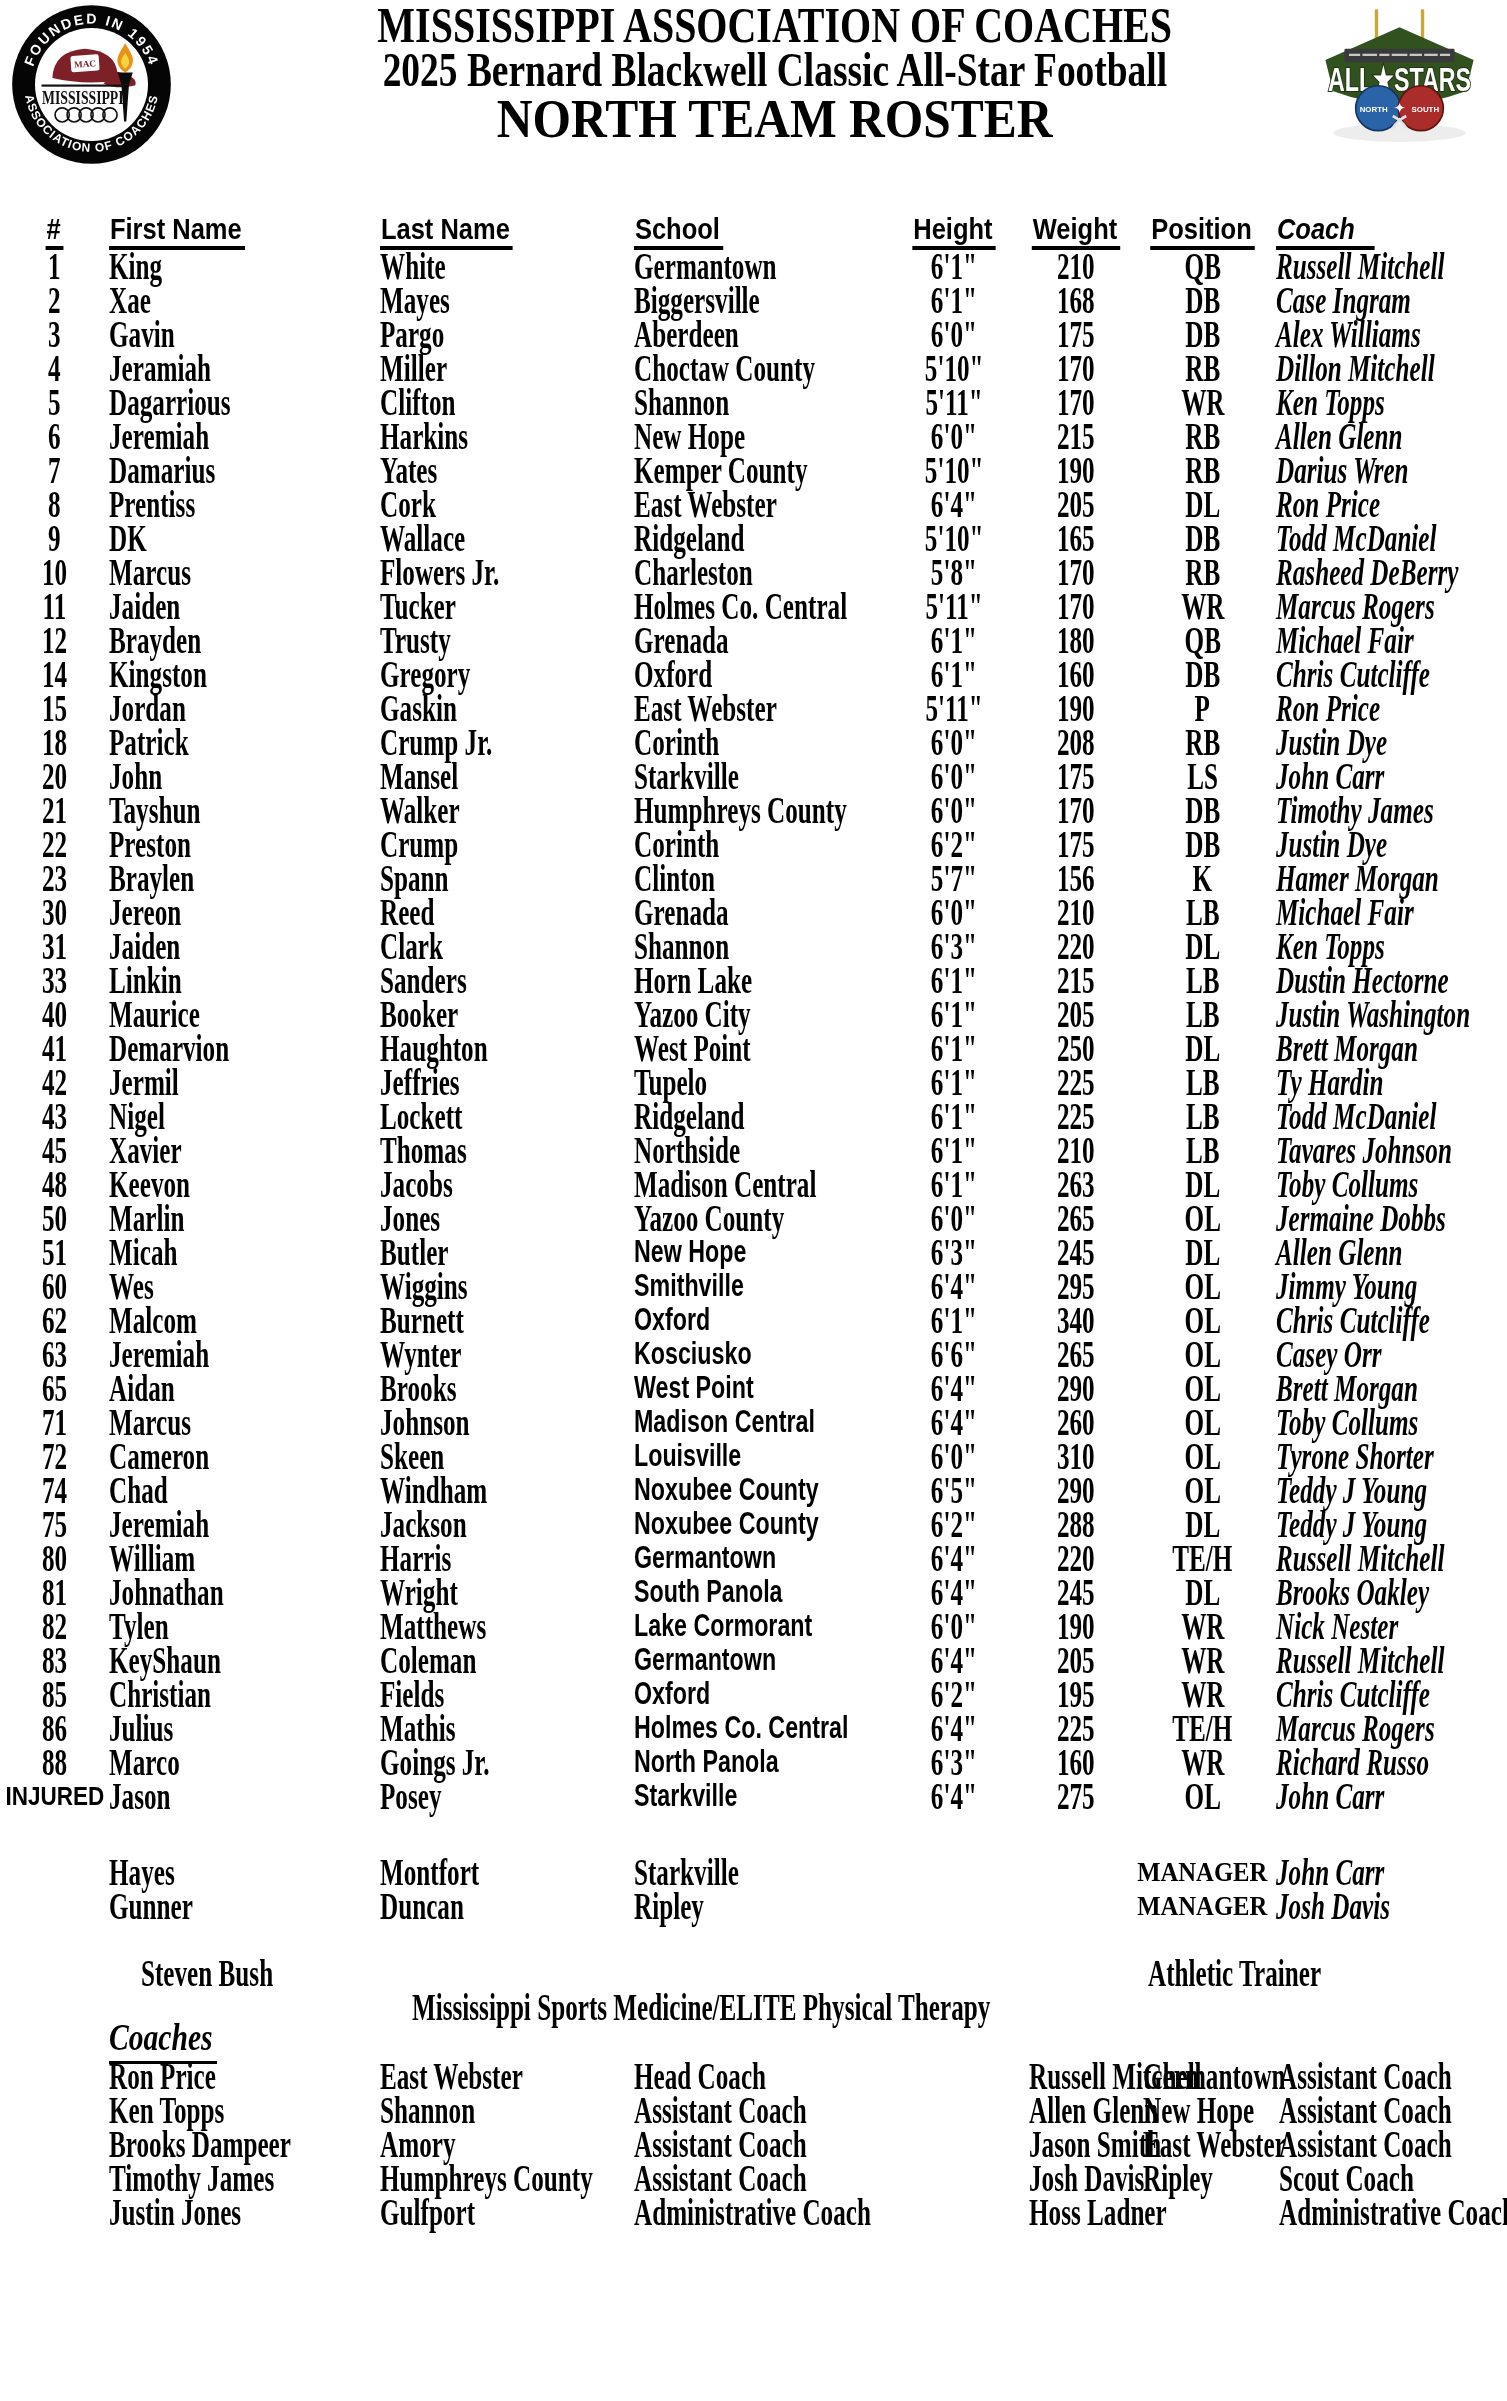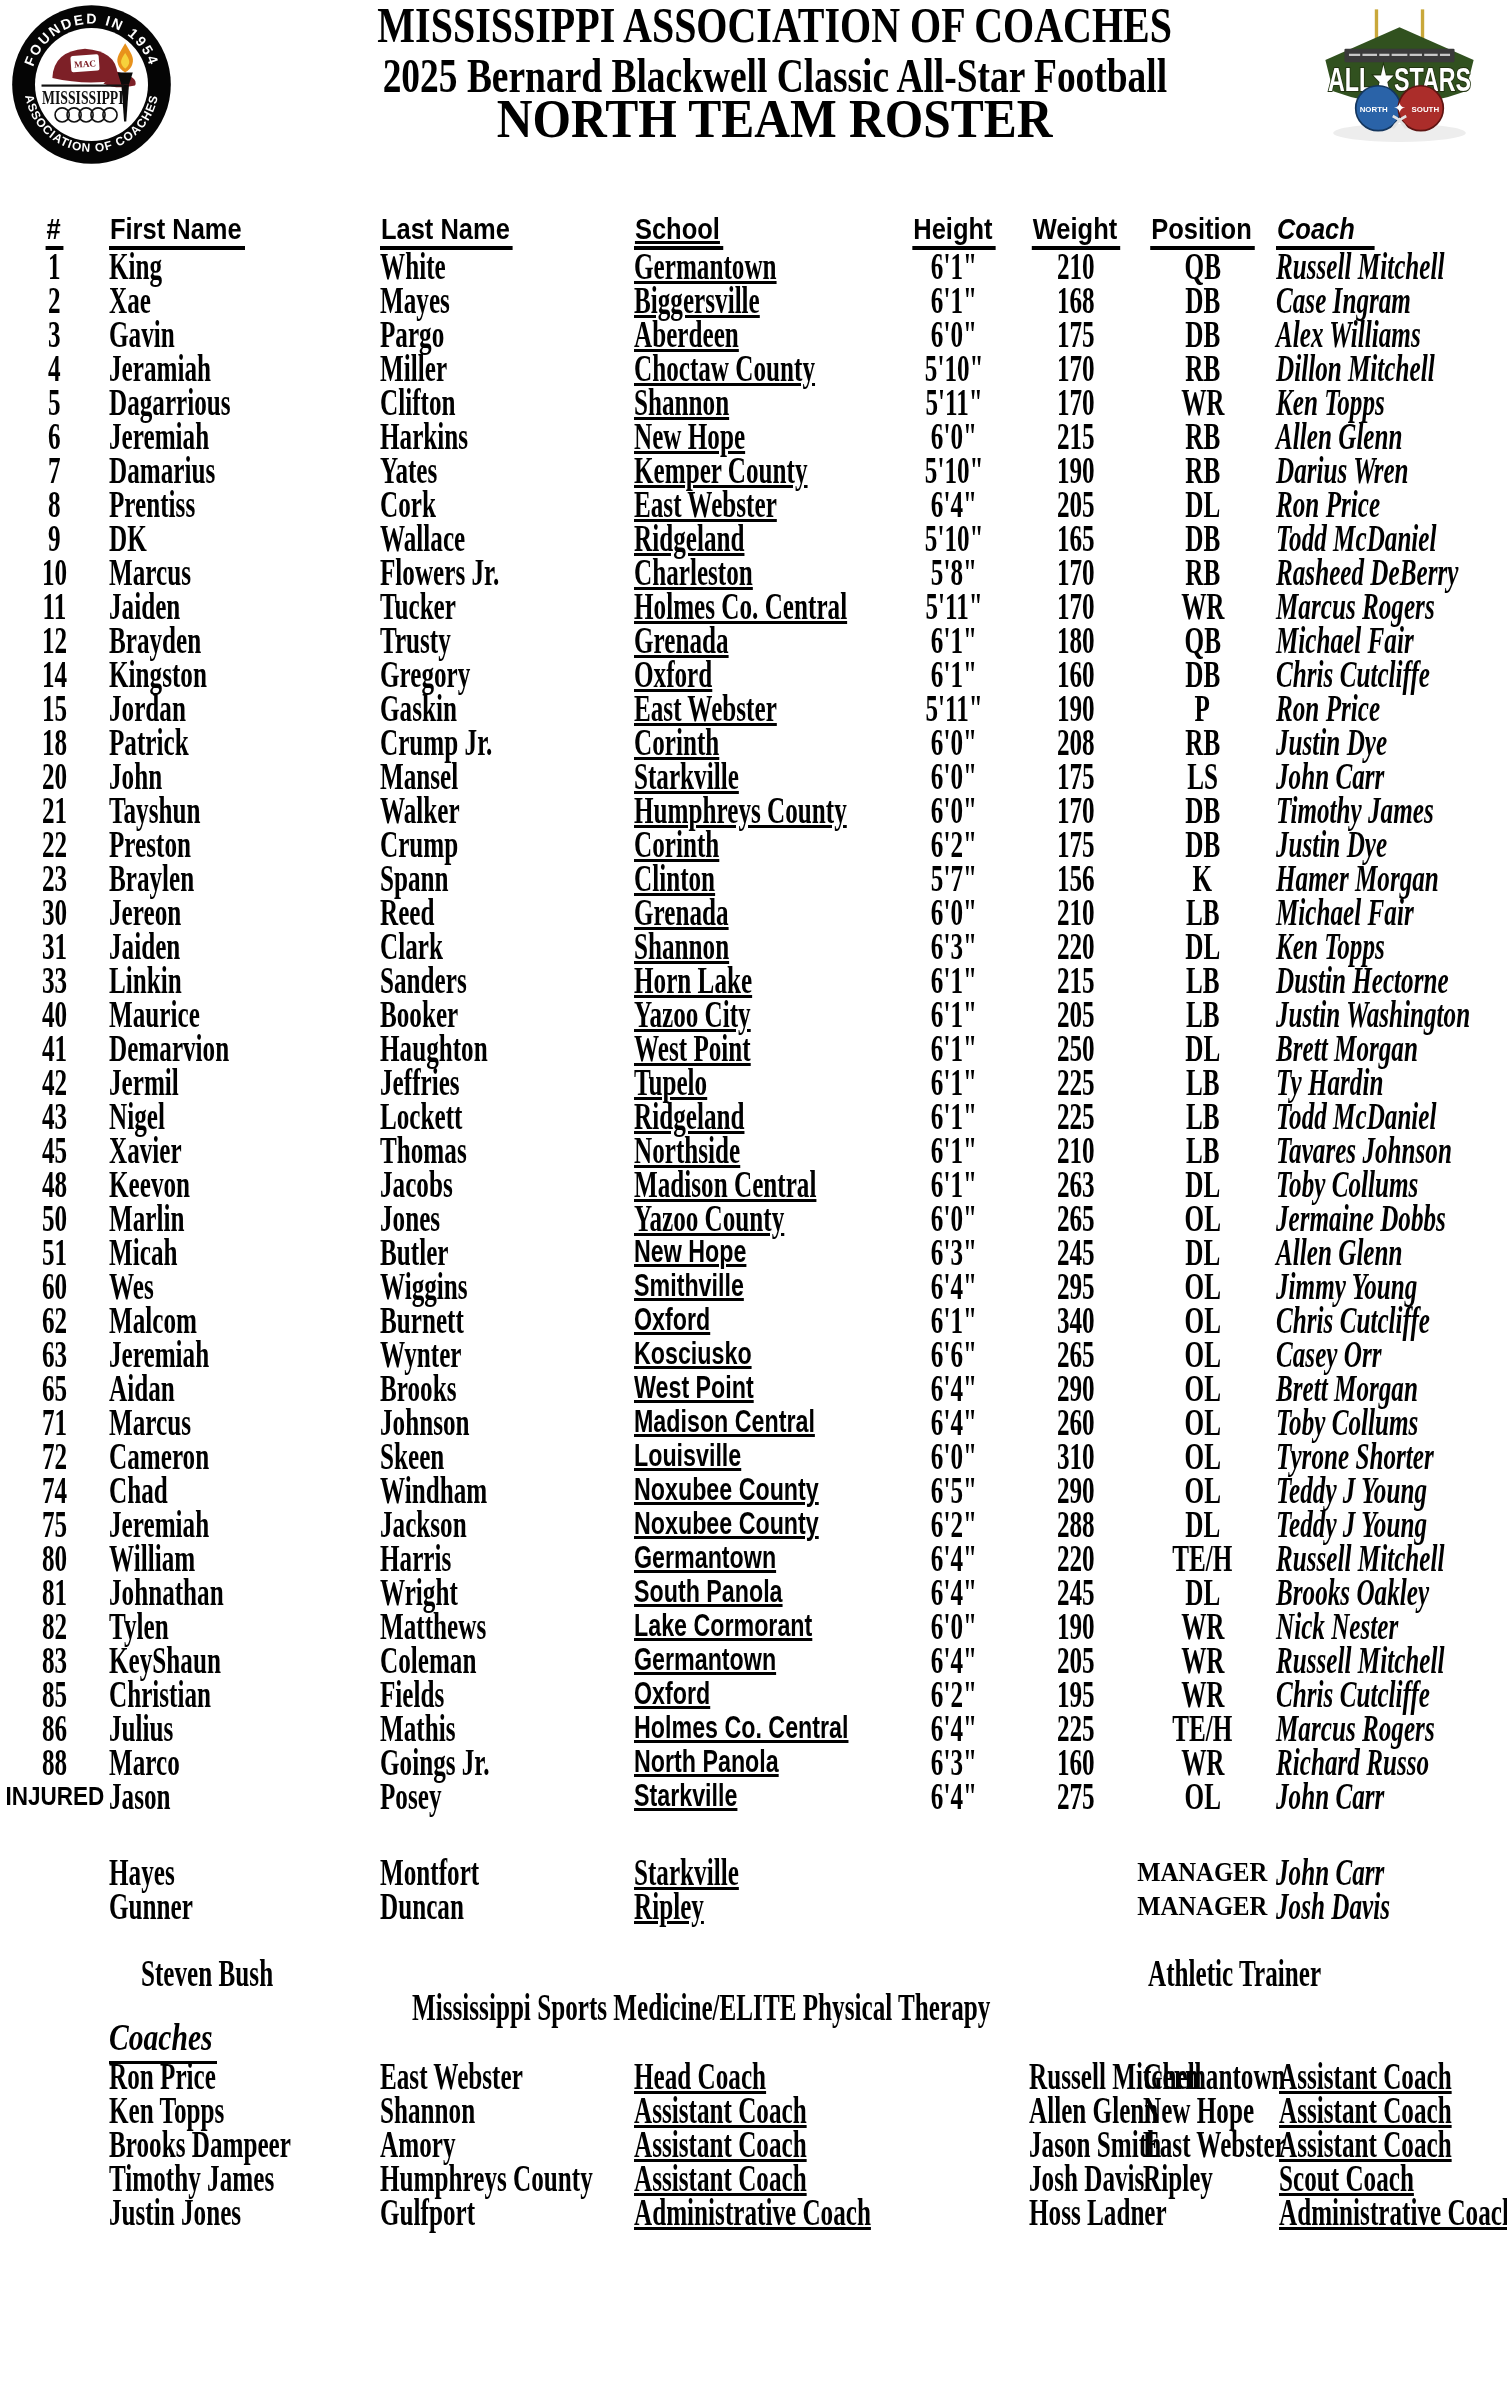--- a/index.html
+++ b/index.html
@@ -6,33 +6,33 @@
   .page{position:relative;width:1507px;height:2401px;background:#fff;color:#000;overflow:hidden;
         font-family:"Liberation Serif",serif;}
   
   .grid{display:grid;grid-template-columns:86px 274px 254px 266px 126px 117px 136px 226px;
         box-sizing:border-box;padding-left:11.4px;width:1507px;}
   .row{display:contents;}
   .cell{display:flex;align-items:center;white-space:nowrap;overflow:visible;height:34px;}
   .c-center{justify-content:center;}
   .c-first{padding-left:11.4px;}
   .c-last{padding-left:9.1px;}
-  .c-school{padding-left:8.6px;text-decoration:underline;}
+  .c-school{padding-left:8.6px;}
   .c-coach{padding-left:5.7px;font-style:italic;}
   
   .t{display:inline-block;font-weight:bold;font-size:37px;transform:scaleX(0.68);transform-origin:left center;}
   .c-center .t{transform-origin:center center;}
   .t.alt-font{font-family:"Liberation Sans",sans-serif;font-size:31px;transform:scaleX(0.75);}
   .t.injured-label{font-family:"Liberation Sans",sans-serif;font-size:25px;transform:scaleX(0.9);}
   .t.small{font-size:27.4px;transform:scaleX(0.9);}
   
   .titles{position:absolute;left:183px;top:0;width:1183px;text-align:center;}
   .title-line{position:absolute;left:0;width:100%;}
   .tl1{top:0;height:50px;line-height:50px;}
-  .tl2{top:51px;height:50px;line-height:50px;}
+  .tl2{top:45px;height:50px;line-height:50px;}
   .tl3{top:91px;height:55px;line-height:55px;}
   .tl1 .tt{font-size:50px;transform:scaleX(0.80);}
   .tl2 .tt{font-size:48px;transform:scaleX(0.78);}
   .tl3 .tt{font-size:55px;transform:scaleX(0.90);}
   .tt{display:inline-block;font-weight:bold;transform-origin:center center;}
   .logo-left{position:absolute;left:10.3px;top:2.9px;}
   .logo-right{position:absolute;left:1314px;top:5.7px;}
   
   .table-head{position:absolute;top:210px;left:0;}
   .table-head .cell{height:40px;align-items:flex-end;}

